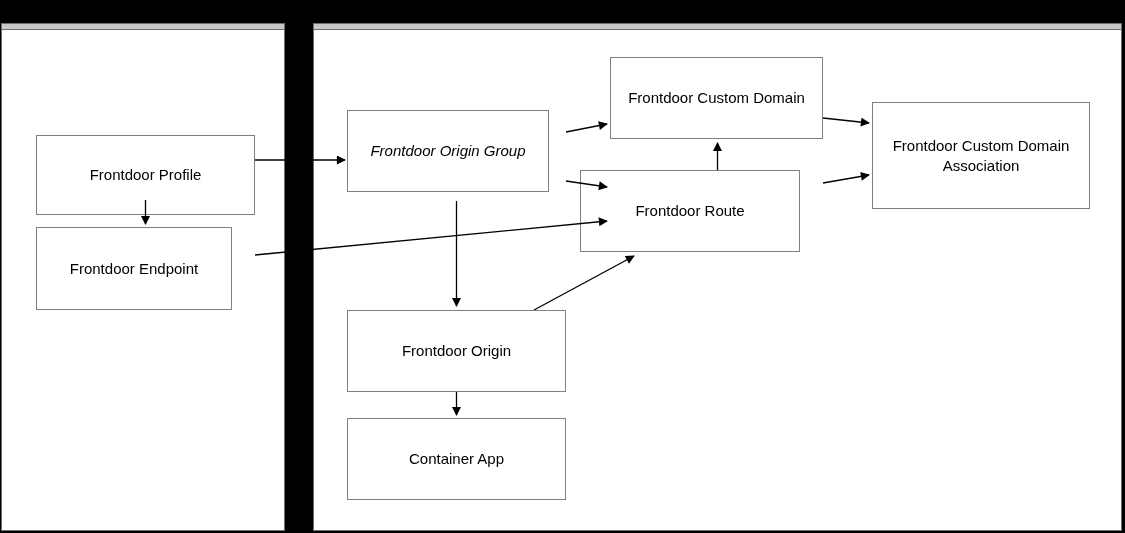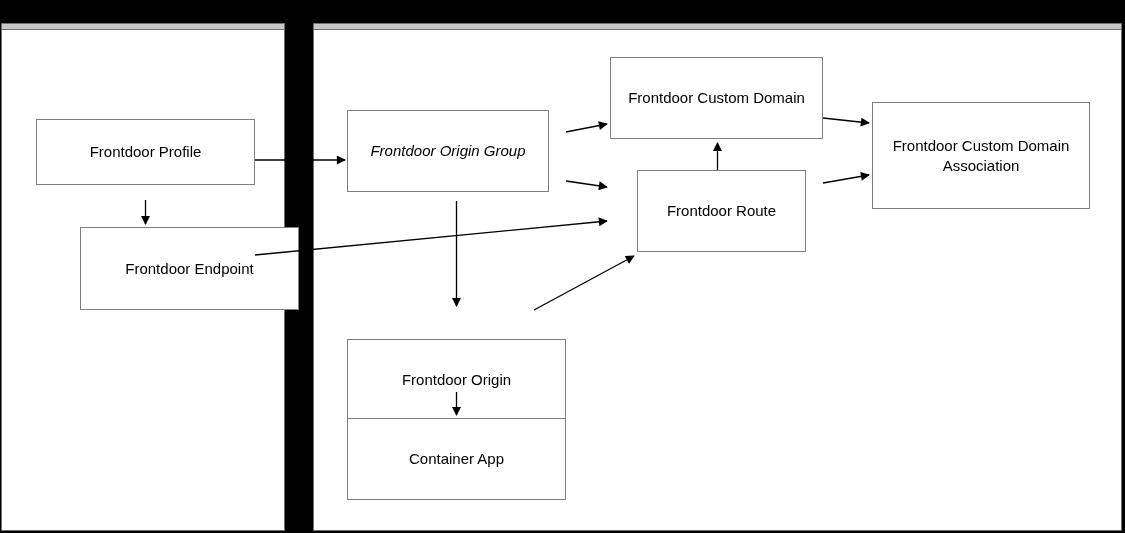--- a/index.html
+++ b/index.html
@@ -43,27 +43,27 @@
     display: flex;
     align-items: center;
     justify-content: center;
     text-align: center;
     font-size: 15px;
     line-height: 1.3;
     color: var(--text);
     padding: 20px 10px;
     z-index: 2;
   }
-  .node-profile        { left: 36px;  top: 119px; width: 219px; height: 66px; }
-  .node-endpoint       { left: 36px;  top: 227px; width: 219px; height: 83px; margin-left: 44px; }
+  .node-profile        { left: 36px;  top: 135px; width: 219px; height: 80px; }
+  .node-endpoint       { left: 36px;  top: 227px; width: 196px; height: 83px; }
   .node-origin-group   { left: 347px; top: 110px; width: 202px; height: 82px; font-style: italic; }
   .node-custom-domain  { left: 610px; top: 57px;  width: 213px; height: 82px; }
-  .node-route          { left: 637px; top: 170px; width: 169px; height: 82px; justify-content: center; }
+  .node-route          { left: 580px; top: 170px; width: 220px; height: 82px; justify-content: center; }
   .node-association    { left: 872px; top: 102px; width: 218px; height: 107px; }
-  .node-origin         { left: 347px; top: 310px; width: 219px; height: 82px; margin-top: 29px; }
+  .node-origin         { left: 347px; top: 310px; width: 219px; height: 82px; }
   .node-container-app  { left: 347px; top: 418px; width: 219px; height: 82px; text-align: right; }
 
   svg.edges {
     position: absolute;
     left: 0; top: 0;
     width: 1125px; height: 533px;
     z-index: 3;
     pointer-events: none;
   }
   svg.edges line { stroke: var(--arrow); stroke-width: 1.3; }

